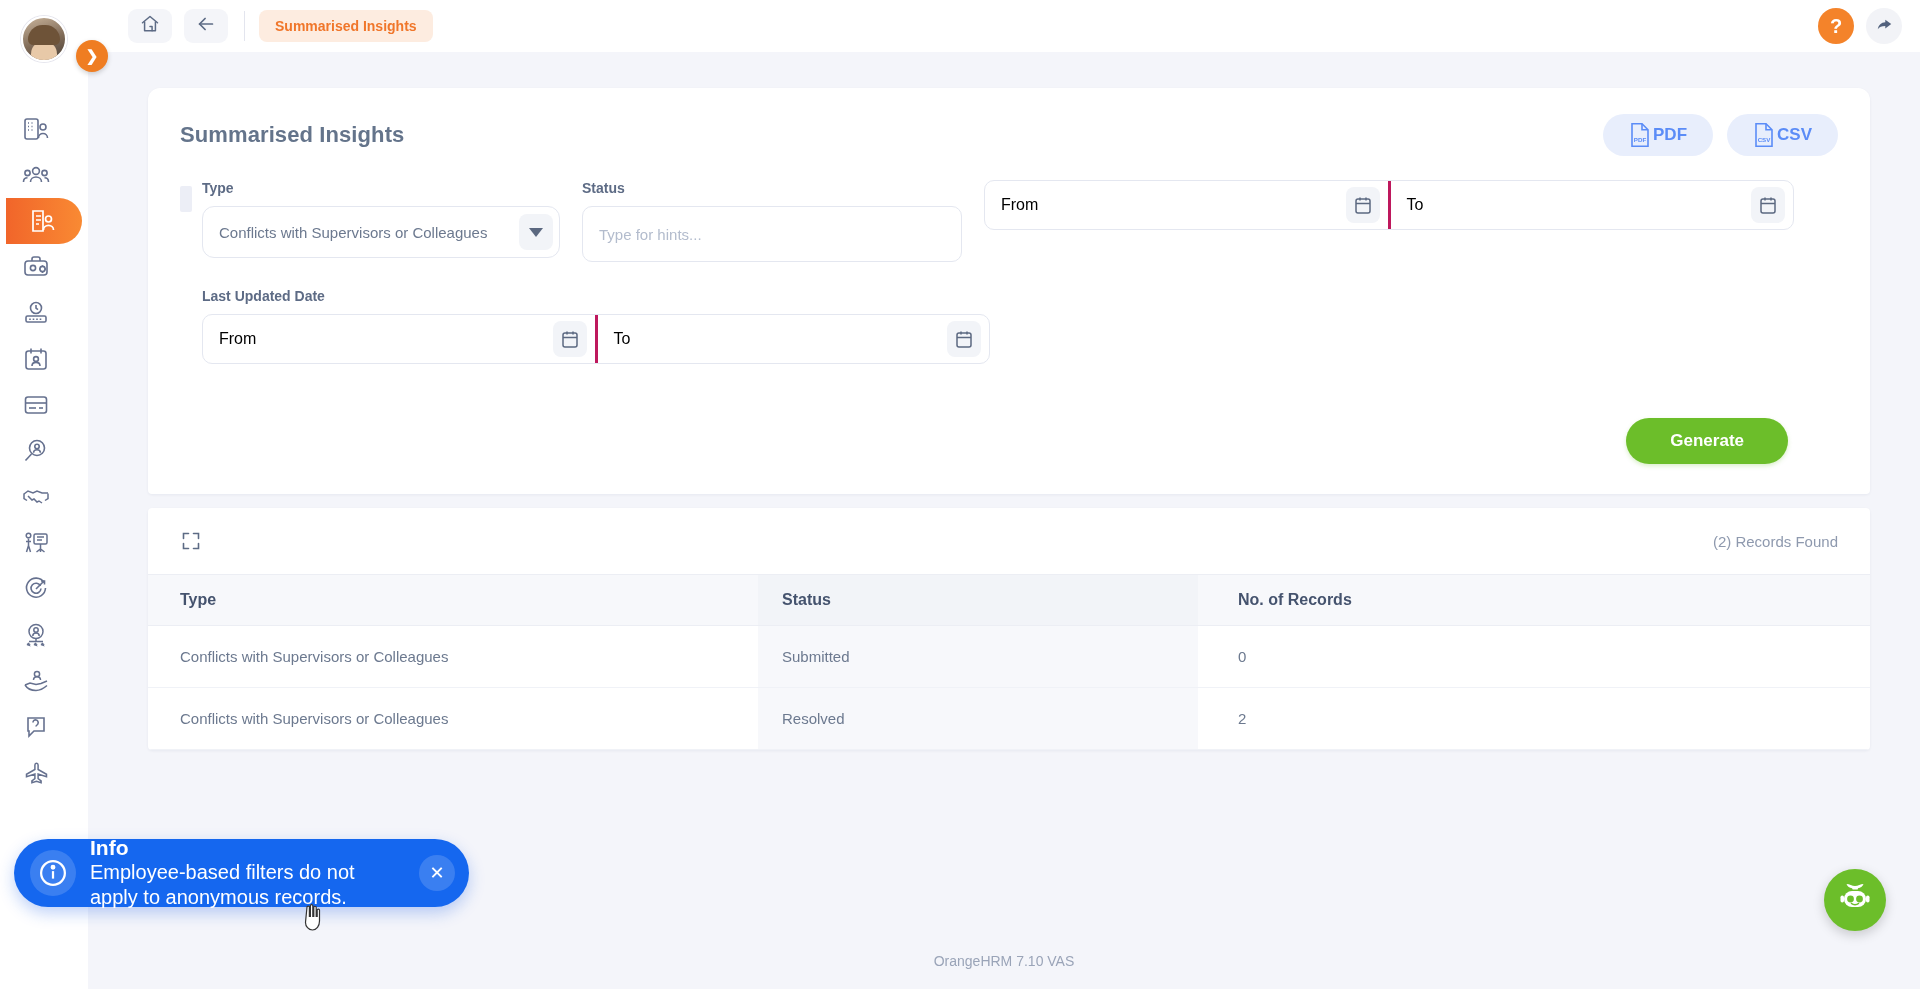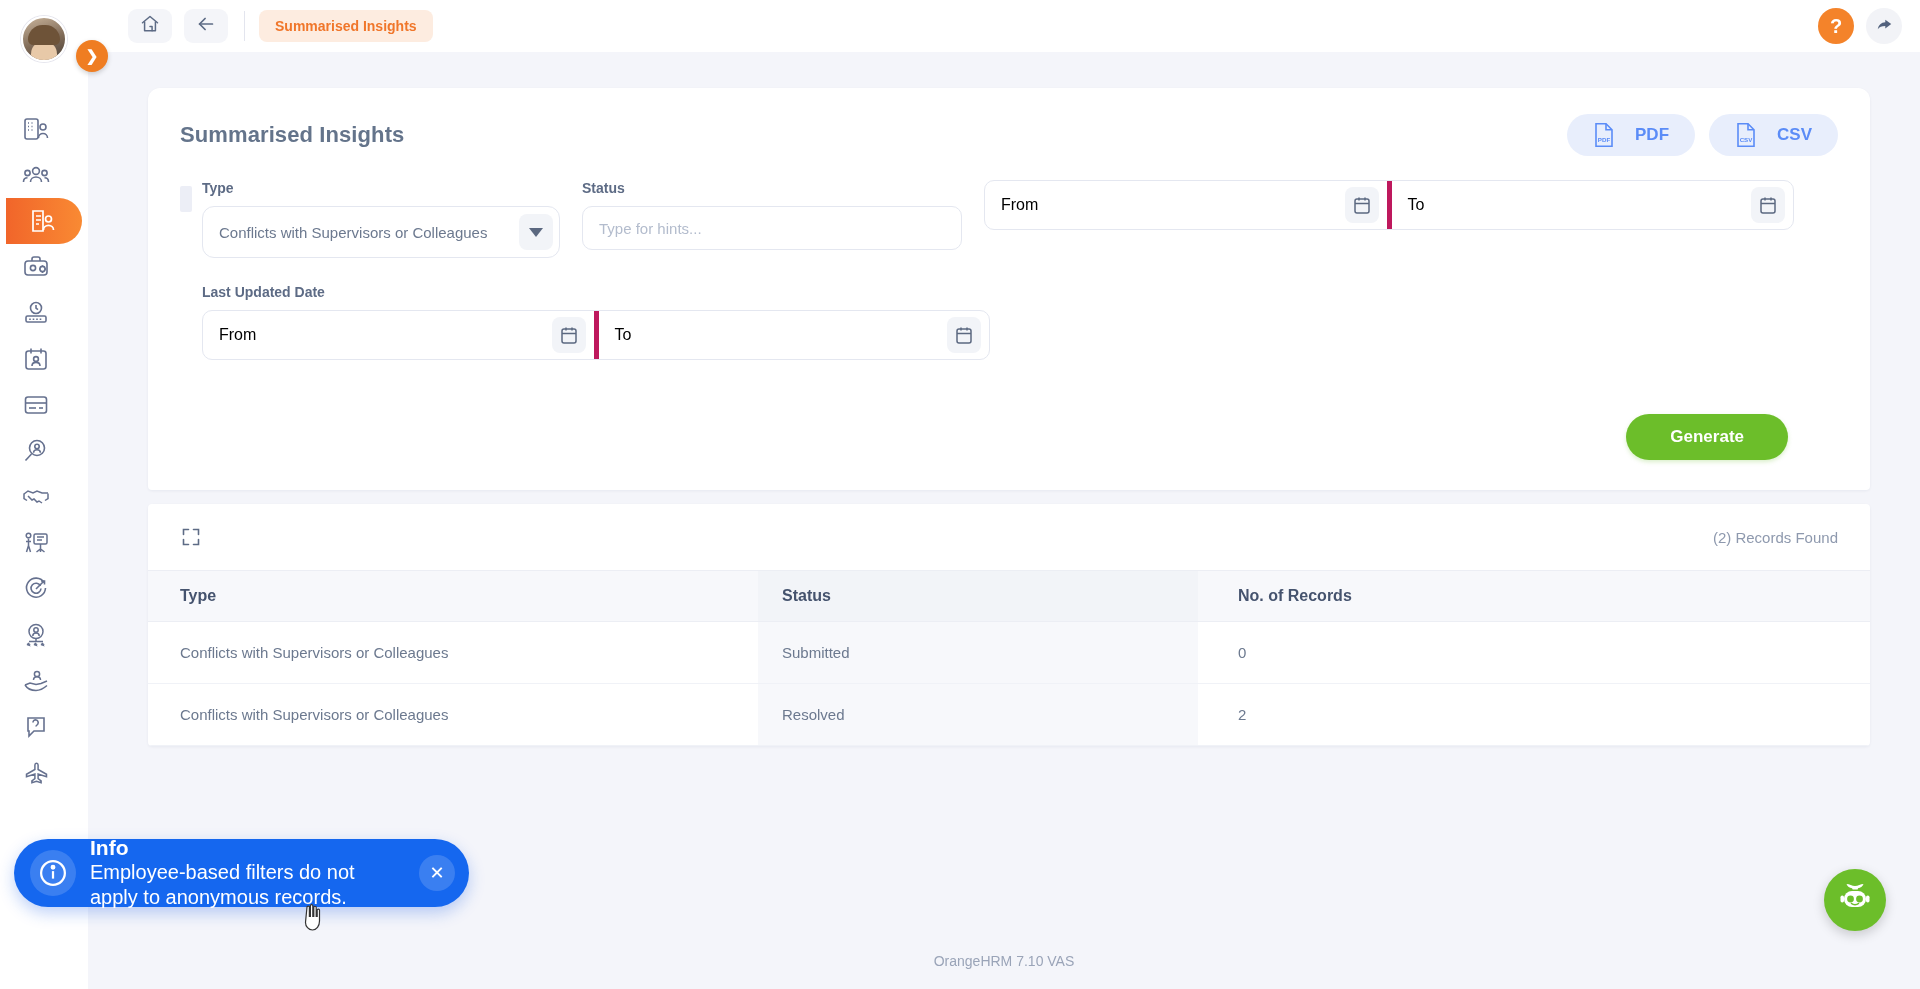--- a/index.html
+++ b/index.html
@@ -86,52 +86,52 @@
   .card {
     margin: 36px 50px 0 60px; background:#fff; border-radius: 12px 12px 4px 4px;
     box-shadow: 0 1px 3px rgba(25,40,80,.06);
     padding: 26px 32px 30px 32px; position:relative;
   }
   .card-head { display:flex; align-items:center; }
   .card-title { font-size:22px; font-weight:700; color:#64748b; letter-spacing:.1px; }
   .head-actions { margin-left:auto; display:flex; gap:14px; }
   .pill-btn {
     background:#e8eefc; color:#5b8cf7; border-radius:22px; height:42px;
-    padding: 0 26px; display:flex; align-items:center; gap:20px;
+    padding: 0 26px; display:flex; align-items:center; gap:2px;
     font-size:17px; font-weight:600; cursor:pointer; border:none;
   }
   .doc-ico { width:22px; height:26px; flex:none; }
 
   .filters { margin-top: 24px; display:flex; flex-wrap: wrap; }
   .fgroup { position:relative; }
   .fgroup.type { width: 380px; padding-left: 22px; }
   .fgroup.status { width: 380px; margin-left: 22px; }
   .fgroup.creation { width: 810px; margin-left: 22px; }
   .fgroup.updated { width: 810px; margin-top: 26px; padding-left: 22px; }
 
   .accent-bar {
     position:absolute; left:0; top:6px; width:12px; height:26px; background:#eceef6; border-radius:2px;
   }
   .flabel { font-size:14px; font-weight:700; color:#5d6b85; margin-bottom:10px; display:block; }
   .fctl {
-    height:44px; border:1px solid #e4e7f0; border-radius:10px; background:#fff;
+    height:56px; border:1px solid #e4e7f0; border-radius:10px; background:#fff;
     display:flex; align-items:center; padding: 0 6px 0 16px;
     font-size:15px; color:#7b879d;
   }
   .fctl.select { border-radius:12px; height:52px; }
   .fctl .val { color:#6c798f; font-size:15px; }
   .fctl .ph { color:#b3bccd; font-size:15px; }
   .caret-box {
     margin-left:auto; width:34px; height:36px; border-radius:8px; background:#f2f4f8;
     display:flex; align-items:center; justify-content:center; cursor:pointer;
   }
   .caret { width:0;height:0;border-left:7px solid transparent;border-right:7px solid transparent;border-top:9px solid #5b6880; }
   .daterange { display:flex; border:1px solid #e4e7f0; border-radius:10px; overflow:hidden; background:#fff; }
   .daterange .half { flex:1; height:48px; display:flex; align-items:center; padding: 0 8px 0 16px; }
-  .daterange .half + .half { border-left:5px solid #be185d; }
+  .daterange .half + .half { border-left:3px solid #be185d; }
   .cal-box {
     margin-left:auto; width:34px; height:36px; border-radius:8px; background:#f2f4f8;
     display:flex; align-items:center; justify-content:center; cursor:pointer; color:#5b6880;
   }
 
   .gen-row { display:flex; margin-top: 54px; }
   .generate {
     margin-left:auto; margin-right: 50px; background:#6cbe2a; color:#fff;
     border:none; border-radius:24px; height:46px; padding: 0 44px;
     font-size:17px; font-weight:600; cursor:pointer;

